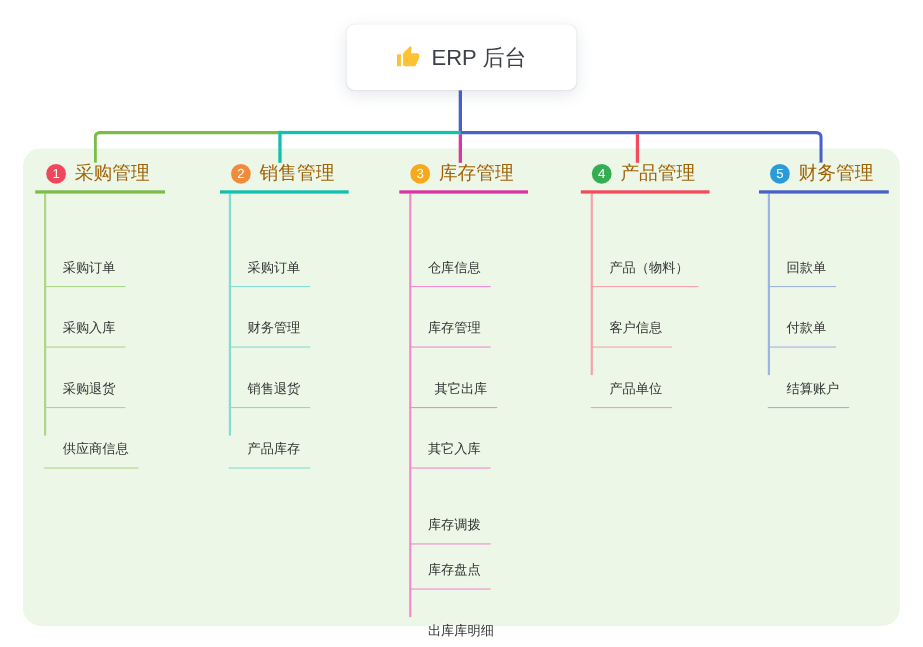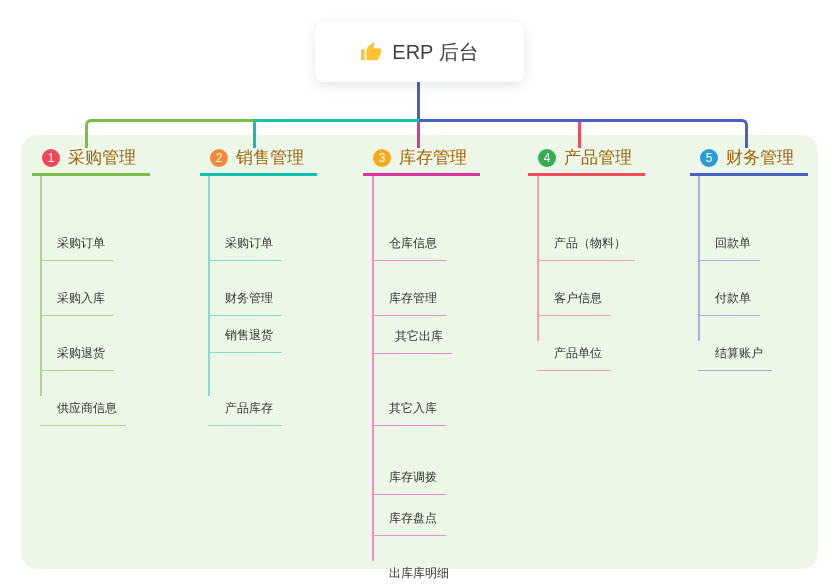--- a/index.html
+++ b/index.html
@@ -74,30 +74,30 @@
       <div class="leaf" style="left: 40px; top: 257px; border-bottom-color: rgb(174, 214, 136);">采购入库</div>
       <div class="leaf" style="left: 40px; top: 312px; border-bottom-color: rgb(174, 214, 136); text-align: center;">采购退货</div>
       <div class="leaf" style="left: 40px; top: 367px; border-bottom-color: rgb(174, 214, 136);">供应商信息</div>
       <div class="branch-header" style="left: 200px; width: 117px; border-bottom-color: rgb(20, 191, 174);">
         <span class="badge" style="background: rgb(242, 138, 60);">2</span>
         <span class="branch-label">销售管理</span>
       </div>
       <div class="branch-vline" style="left: 208px; top: 176px; height: 219.5px; background: rgb(134, 220, 210);"></div>
       <div class="leaf" style="left: 208px; top: 202px; border-bottom-color: rgb(134, 220, 210);">采购订单</div>
       <div class="leaf" style="left: 208px; top: 257px; border-bottom-color: rgb(134, 220, 210);">财务管理</div>
-      <div class="leaf" style="left: 208px; top: 294px; border-bottom-color: rgb(134, 220, 210);">销售退货</div>
+      <div class="leaf" style="left: 208px; top: 312px; border-bottom-color: rgb(134, 220, 210);">销售退货</div>
       <div class="leaf" style="left: 208px; top: 367px; border-bottom-color: rgb(134, 220, 210);">产品库存</div>
       <div class="branch-header" style="left: 363px; width: 117px; border-bottom-color: rgb(218, 54, 161);">
         <span class="badge" style="background: rgb(247, 168, 27);">3</span>
         <span class="branch-label">库存管理</span>
       </div>
       <div class="branch-vline" style="left: 372px; top: 176px; height: 384.5px; background: rgb(240, 140, 206);"></div>
       <div class="leaf" style="left: 372px; top: 202px; border-bottom-color: rgb(240, 140, 206);">仓库信息</div>
       <div class="leaf" style="left: 372px; top: 257px; border-bottom-color: rgb(240, 140, 206);">库存管理</div>
-      <div class="leaf" style="left: 372px; top: 295px; border-bottom-color: rgb(240, 140, 206); padding-left: 23px;">其它出库</div>
+      <div class="leaf" style="left: 372px; top: 312px; border-bottom-color: rgb(240, 140, 206); padding-left: 23px;">其它出库</div>
       <div class="leaf" style="left: 372px; top: 367px; border-bottom-color: rgb(240, 140, 206);">其它入库</div>
       <div class="leaf" style="left: 372px; top: 436px; border-bottom-color: rgb(240, 140, 206);">库存调拨</div>
       <div class="leaf" style="left: 372px; top: 477px; border-bottom-color: rgb(240, 140, 206);">库存盘点</div>
       <div class="leaf" style="left: 372px; top: 532px; border-bottom-color: rgb(240, 140, 206); text-align: right;">出库库明细</div>
       <div class="branch-header" style="left: 528px; width: 117px; border-bottom-color: rgb(242, 75, 91);">
         <span class="badge" style="background: rgb(53, 173, 81);">4</span>
         <span class="branch-label">产品管理</span>
       </div>
       <div class="branch-vline" style="left: 537px; top: 176px; height: 164.5px; background: rgb(247, 162, 170);"></div>
       <div class="leaf" style="left: 537px; top: 202px; border-bottom-color: rgb(247, 162, 170);">产品（物料）</div>

